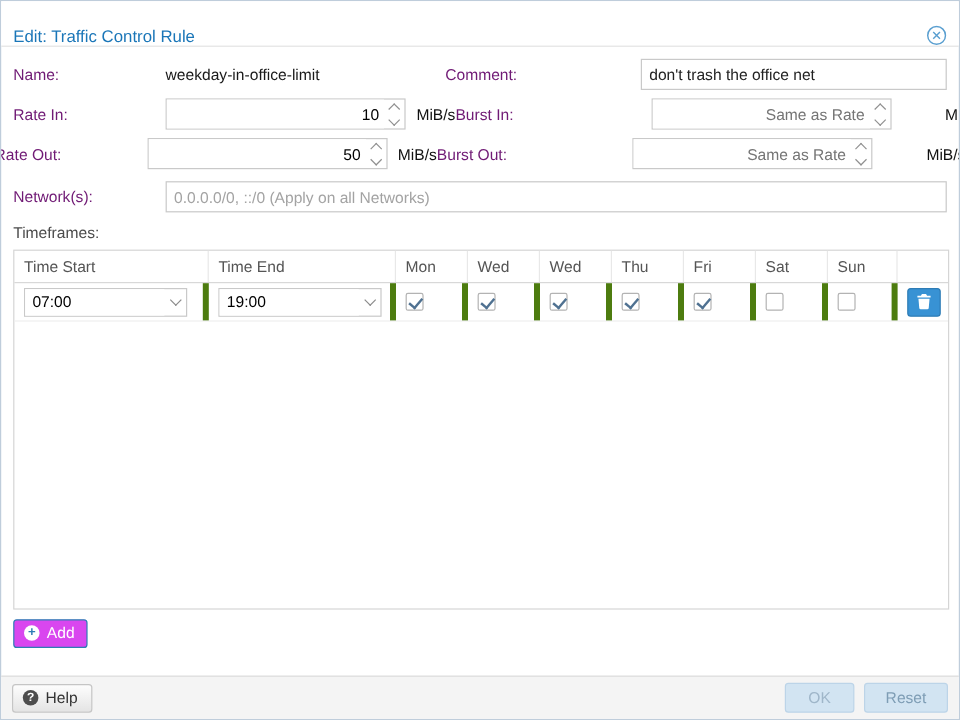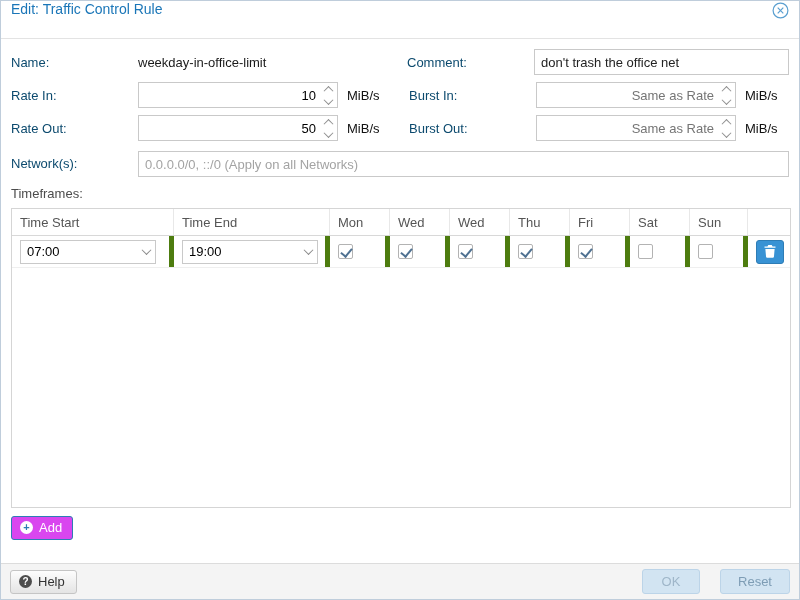--- a/index.html
+++ b/index.html
@@ -2,31 +2,31 @@
 <html><head>
 <meta charset="utf-8">
 <style>
   * { box-sizing: border-box; margin: 0; padding: 0; }
   html,body { width:800px; height:600px; overflow:hidden; }
   body { font-family:"Liberation Sans", sans-serif; font-size:13px; color:#333; background:#fff; }
 
   .window { width:800px; height:600px; display:flex; flex-direction:column; border:1px solid #bfcddb; background:#fff; }
 
   
-  .title-bar { height:38px; flex:0 0 auto; display:flex; align-items:flex-start; justify-content:space-between; padding:0 10px; background:#fff; border-bottom:1px solid #e3e3e3; }
+  .title-bar { height:38px; flex:0 0 auto; display:flex; align-items:flex-end; justify-content:space-between; padding:0 10px; background:#fff; border-bottom:1px solid #e3e3e3; }
   .title-text { color:#1a76b8; font-size:14px; }
   .close-btn { width:18px; height:18px; display:flex; align-items:center; justify-content:center; cursor:pointer; }
 
   
   .body { flex:1 1 auto; padding:10px; overflow:hidden; }
 
   .form-row { display:flex; margin-bottom:7px; }
   .col-left { width:398px; display:flex; align-items:center; }
-  .col-right { flex:1; display:flex; align-items:center; }
-  .f-label { width:127px; color:#0c4a6e; flex:0 0 auto; }
+  .col-right { flex:1; display:flex; align-items:center;gap:36px; }
+  .f-label { width:127px; color:#701a75; flex:0 0 auto; }
   .static-val { color:#1a1a1a; }
 
   input.txt { height:26px; border:1px solid #c9c9c9; padding:3px 6px; font:13px "Liberation Sans", sans-serif; color:#222; background:#fff; outline:none; }
   input.txt::placeholder { color:#a3a3a3; }
 
   .spinfield { display:flex; height:26px; border:1px solid #c9c9c9; background:#fff; }
   .spinfield input { flex:1; border:none; height:100%; padding:3px 4px; font:13px "Liberation Sans", sans-serif; text-align:right; outline:none; min-width:0; }
   .spin-btns { width:17px; display:flex; flex-direction:column; }
   .spin-up, .spin-down { flex:1; display:flex; align-items:center; justify-content:center; cursor:pointer; }
   .spin-up::after { content:""; width:6px; height:6px; border-left:1.5px solid #8f8f8f; border-top:1.5px solid #8f8f8f; transform:rotate(45deg) translate(1px,1px); }
@@ -63,21 +63,21 @@
   .cb { width:15px; height:15px; border:1px solid #b3b3b3; border-radius:2px; background:#fff; position:relative; cursor:pointer; }
   .cb.checked::after { content:""; position:absolute; left:4px; top:1px; width:5px; height:9px; border-right:2px solid #4f7191; border-bottom:2px solid #4f7191; transform:rotate(40deg); }
 
   
   .btn-del { width:28px; height:24px; background:#3892d4; border:1px solid #2e7cb5; border-radius:3px; display:flex; align-items:center; justify-content:center; cursor:pointer; }
   .btn-add { margin-top:8px; display:inline-flex; align-items:center; gap:6px; background:#d946ef; border:1px solid #2e7cb5; border-radius:3px; color:#fff; padding:3px 10px 4px 8px; cursor:pointer; font-size:13px; }
   .add-ico { width:13px; height:13px; border-radius:50%; background:#fff; color:#2e7cb5; font-size:11px; font-weight:bold; line-height:13px; text-align:center; }
   .add-ico::before { content:"+"; }
 
   
-  .footer { flex:0 0 36px; background:#f4f4f4; border-top:1px solid #dcdcdc; display:flex; align-items:center; padding:0 9px;gap:12px; }
+  .footer { flex:0 0 36px; background:#f4f4f4; border-top:1px solid #dcdcdc; display:flex; align-items:center; padding:0 9px; }
   .btn-help { display:inline-flex; align-items:center; gap:6px; background:linear-gradient(#fdfdfd,#e4e4e4); border:1px solid #c5c5c5; border-radius:3px; padding:3px 11px 4px 8px; color:#333; cursor:pointer; font-size:13px; }
   .help-ico { width:13px; height:13px; border-radius:50%; background:#4d4d4d; color:#fff; font-size:10px; font-weight:bold; line-height:13px; text-align:center; }
   .help-ico::before { content:"?"; }
   .footer-spacer { flex:1; }
   .btn-ok, .btn-reset { background:#d2e4f2; border:1px solid #bcd4e8; border-radius:3px; padding:4px 0; width:58px; text-align:center; font-size:13px; cursor:default; }
   .btn-ok { color:#9fb6c9; margin-right:8px; }
   .btn-reset { color:#7e9db5; width:70px; }
 </style>
 </head>
 <body>

